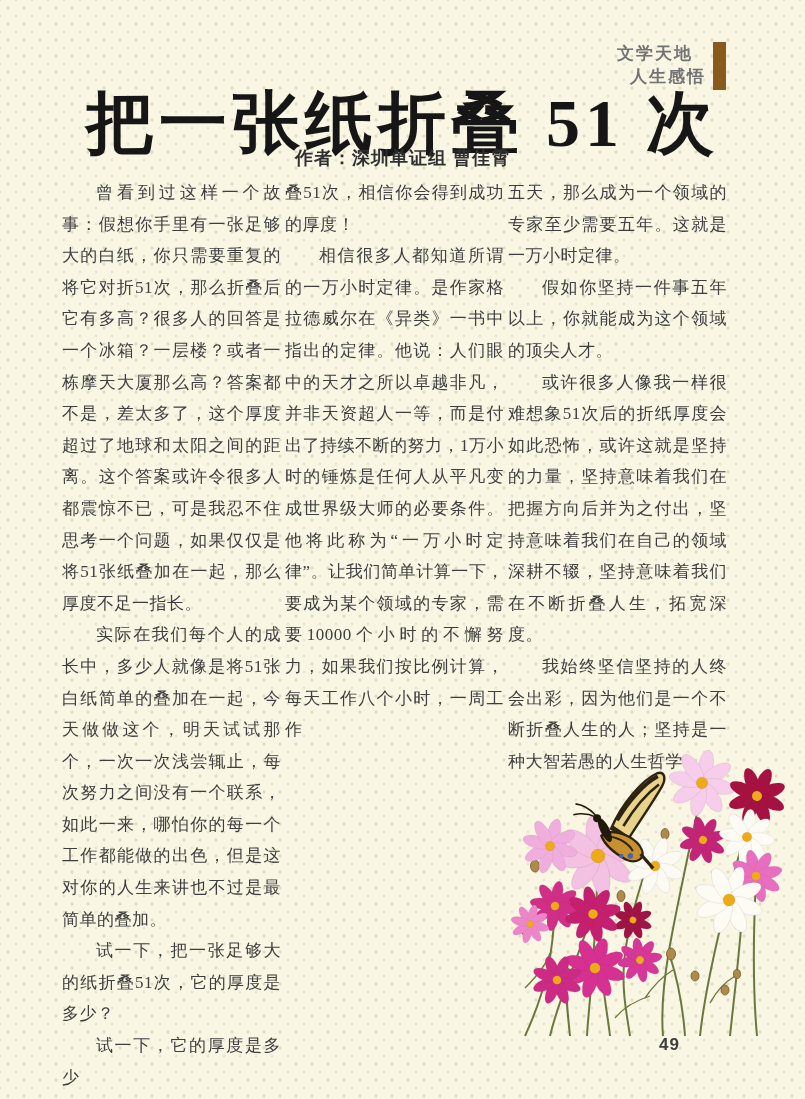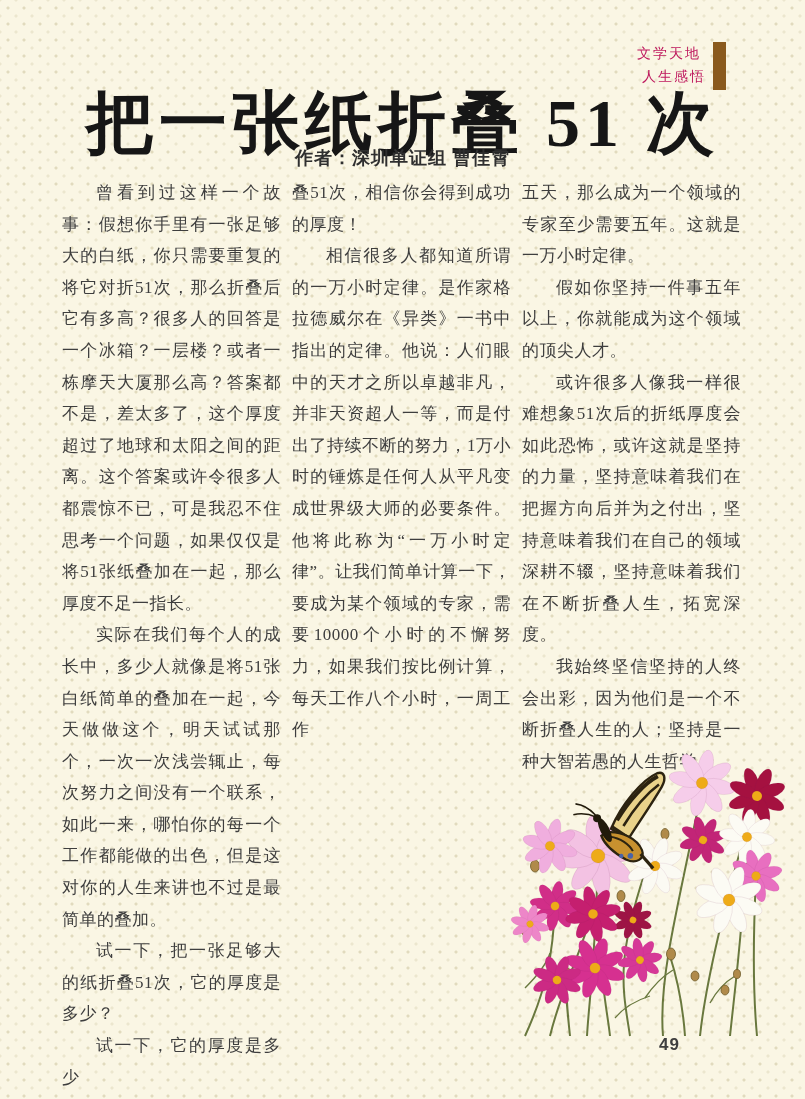--- a/index.html
+++ b/index.html
@@ -13,38 +13,38 @@
     background-size:16px 16px,16px 16px;
     background-position:0 0,8px 8px;
     color:#3e3e3e;
   }
   .header-tag{
     position:absolute;top:42px;right:79px;
     display:flex;align-items:stretch;
   }
   .tag-text{
     font-family:"Liberation Sans","DejaVu Sans",sans-serif;
-    font-weight:normal;font-size:14px;line-height:23px;color:#be185d;
+    font-weight:bold;font-size:17px;line-height:23px;color:#737373;
     text-align:left;letter-spacing:2px;
   }
-  .tag-text .tag2{margin-left:5px;}
+  .tag-text .tag2{margin-left:13px;}
   .tag-bar{width:13px;height:48px;background:#8a5a1d;margin-left:7px;align-self:center;}
   .title{
     position:absolute;top:78px;left:0;width:100%;margin:0;
     text-align:center;font-weight:900;font-size:68px;letter-spacing:5px;
     color:#161616;font-family:"Liberation Serif","DejaVu Serif",serif;
   }
   .byline{
     position:absolute;top:146px;left:0;width:100%;
     text-align:center;font-weight:bold;font-size:18px;color:#2f2f2f;
     font-family:"Liberation Sans","DejaVu Sans",sans-serif;letter-spacing:1px;
   }
   .columns{
     position:absolute;top:177px;left:62px;width:680px;
-    display:flex;gap:11px;
+    display:flex;gap:4px;
   }
   .col{width:219px;flex:0 0 219px;}
   .col p{
     margin:0;font-size:17px;line-height:31.6px;text-align:justify;
     letter-spacing:.5px;color:#3e3e3e;
   }
   .col p.ind{text-indent:2em;}
   .flowers{position:absolute;left:495px;top:738px;width:310px;height:300px;}
   .page-number{
     position:absolute;left:659px;top:1035px;

